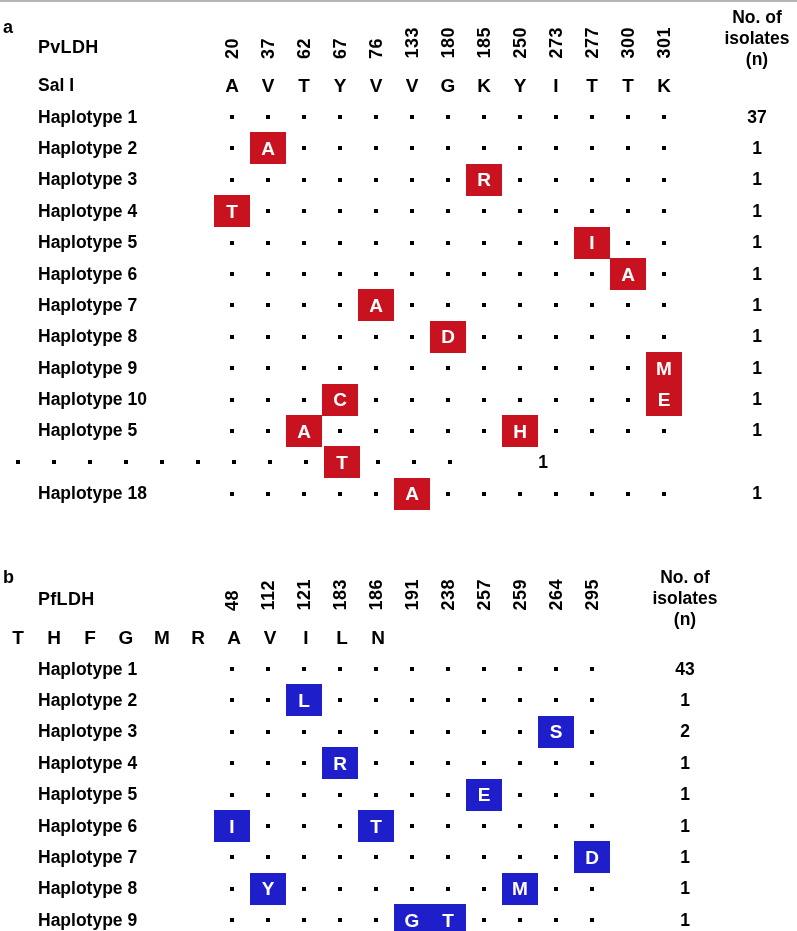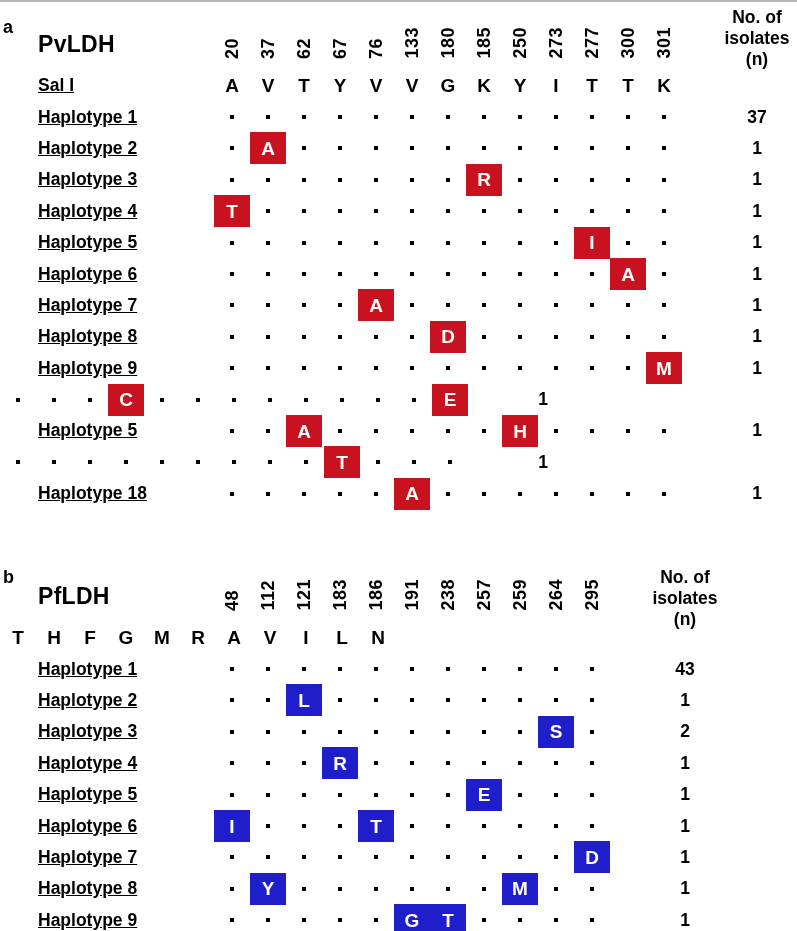--- a/index.html
+++ b/index.html
@@ -36,21 +36,21 @@
     width: 214px;
     padding-left: 38px;
     box-sizing: border-box;
     display: flex;
     align-items: flex-end;
     flex: none;
   }
   .gene-title {
     margin: 0;
     padding-bottom: 14px;
-    font-size: 23px;
+    font-size: 18px;
     font-weight: bold;
     letter-spacing: 0.3px;
     line-height: 1;
   }
 
   .positions { display: flex; flex: none; }
   .pos-cell {
     width: 36px;
     flex: none;
     display: flex;
@@ -83,21 +83,20 @@
 
   .row { display: flex; height: 31.4px; align-items: center; }
   .row-label {
     width: 214px;
     padding-left: 38px;
     box-sizing: border-box;
     font-weight: bold;
     font-size: 17.5px;
     flex: none;
     white-space: nowrap;
-    text-decoration: underline;
   }
   .cell {
     width: 36px;
     height: 100%;
     flex: none;
     display: flex;
     align-items: center;
     justify-content: center;
   }
   .ref-letter { font-weight: bold; font-size: 19px; line-height: 1; }
@@ -605,20 +604,21 @@
           </div>
           <div class="cell">
             <div class="dot"></div>
           </div>
           <div class="cell">
             <div class="box" style="background: rgb(201, 18, 31);">M</div>
           </div>
           <div class="n-col">1</div>
         </div>
         <div class="row">
+          <div class="row-label">Haplotype 10</div>
           <div class="cell">
             <div class="dot"></div>
           </div>
           <div class="cell">
             <div class="dot"></div>
           </div>
           <div class="cell">
             <div class="dot"></div>
           </div>
           <div class="cell">

